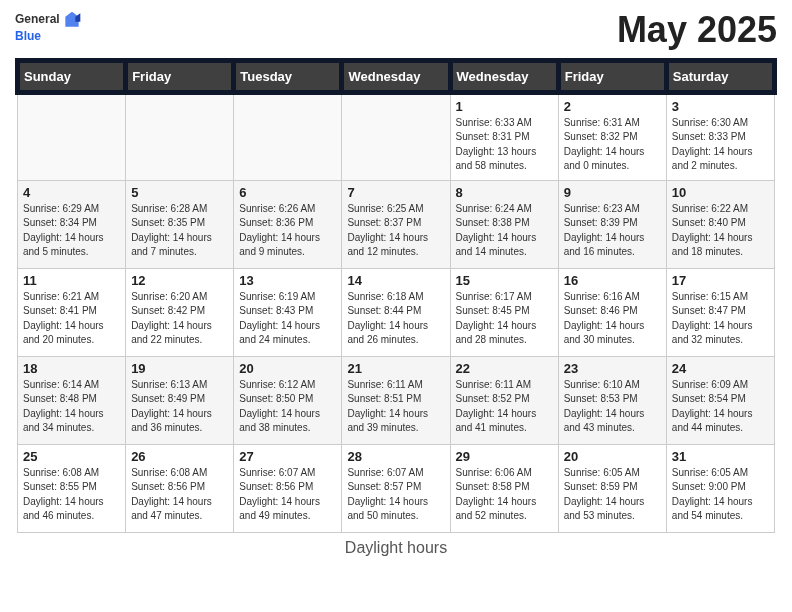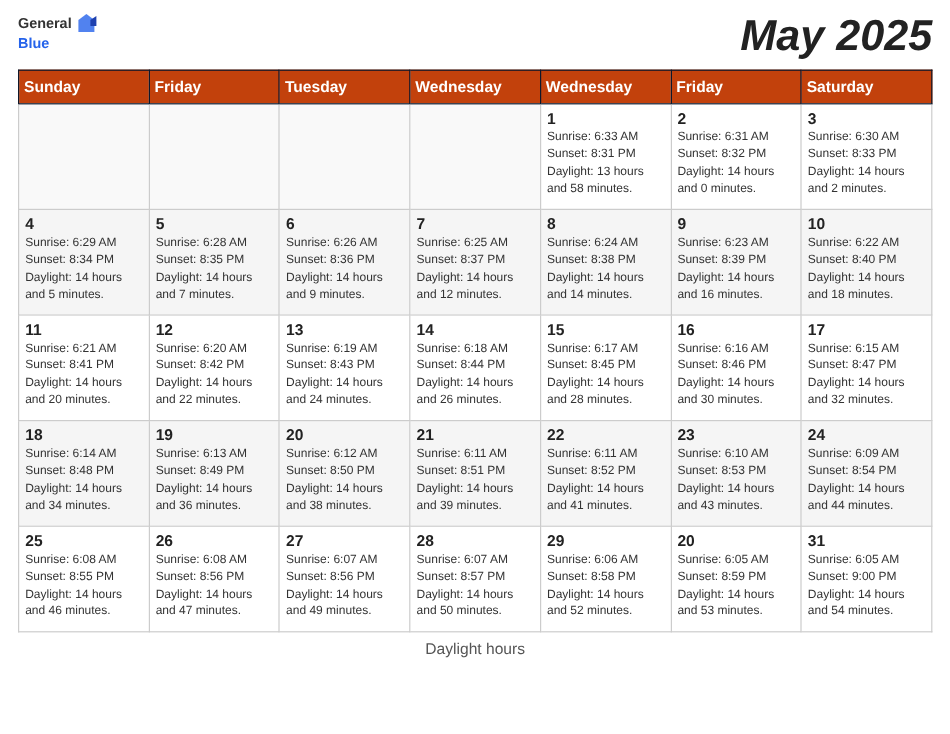--- a/index.html
+++ b/index.html
@@ -28,45 +28,44 @@
     }
     .logo-general { color: #333; }
     .logo-blue { color: #2563eb; }
     .logo-icon {
       width: 20px;
       height: 20px;
       margin-left: 2px;
     }
     .title-block {
       text-align: right;
-      font-style: italic;
     }
     .month-title {
       font-size: 36px;
       font-weight: bold;
       color: #222;
       line-height: 1.1;
     }
     .location {
       font-size: 15px;
       color: #444;
     }
     table {
       width: 100%;
       border-collapse: collapse;
       table-layout: fixed;
     }
     thead tr th {
-      background-color: #c2410c;
+      background-color: #404040;
       color: #fff;
       font-size: 13px;
       font-weight: bold;
       padding: 6px 4px;
       text-align: left;
-      border: 1px solid #0f172a;
+      border: 5px solid #0f172a;
     }
     tbody tr td {
       border: 1px solid #ccc;
       vertical-align: top;
       padding: 4px 5px;
       font-size: 10.5px;
       color: #222;
       height: 88px;
       background: #fff;
     }
@@ -82,21 +81,21 @@
     .day-info {
       font-size: 10px;
       color: #333;
       line-height: 1.45;
     }
     .empty-cell {
       background: #f9f9f9;
     }
     .footer-note {
       margin-top: 6px;
-      font-size: 13px;
+      font-size: 16px;
       color: #555;
       text-align: center;
     }
   </style>
 </head>
 <body>
 
 <div class="header">
   <div class="logo">
     <div>

